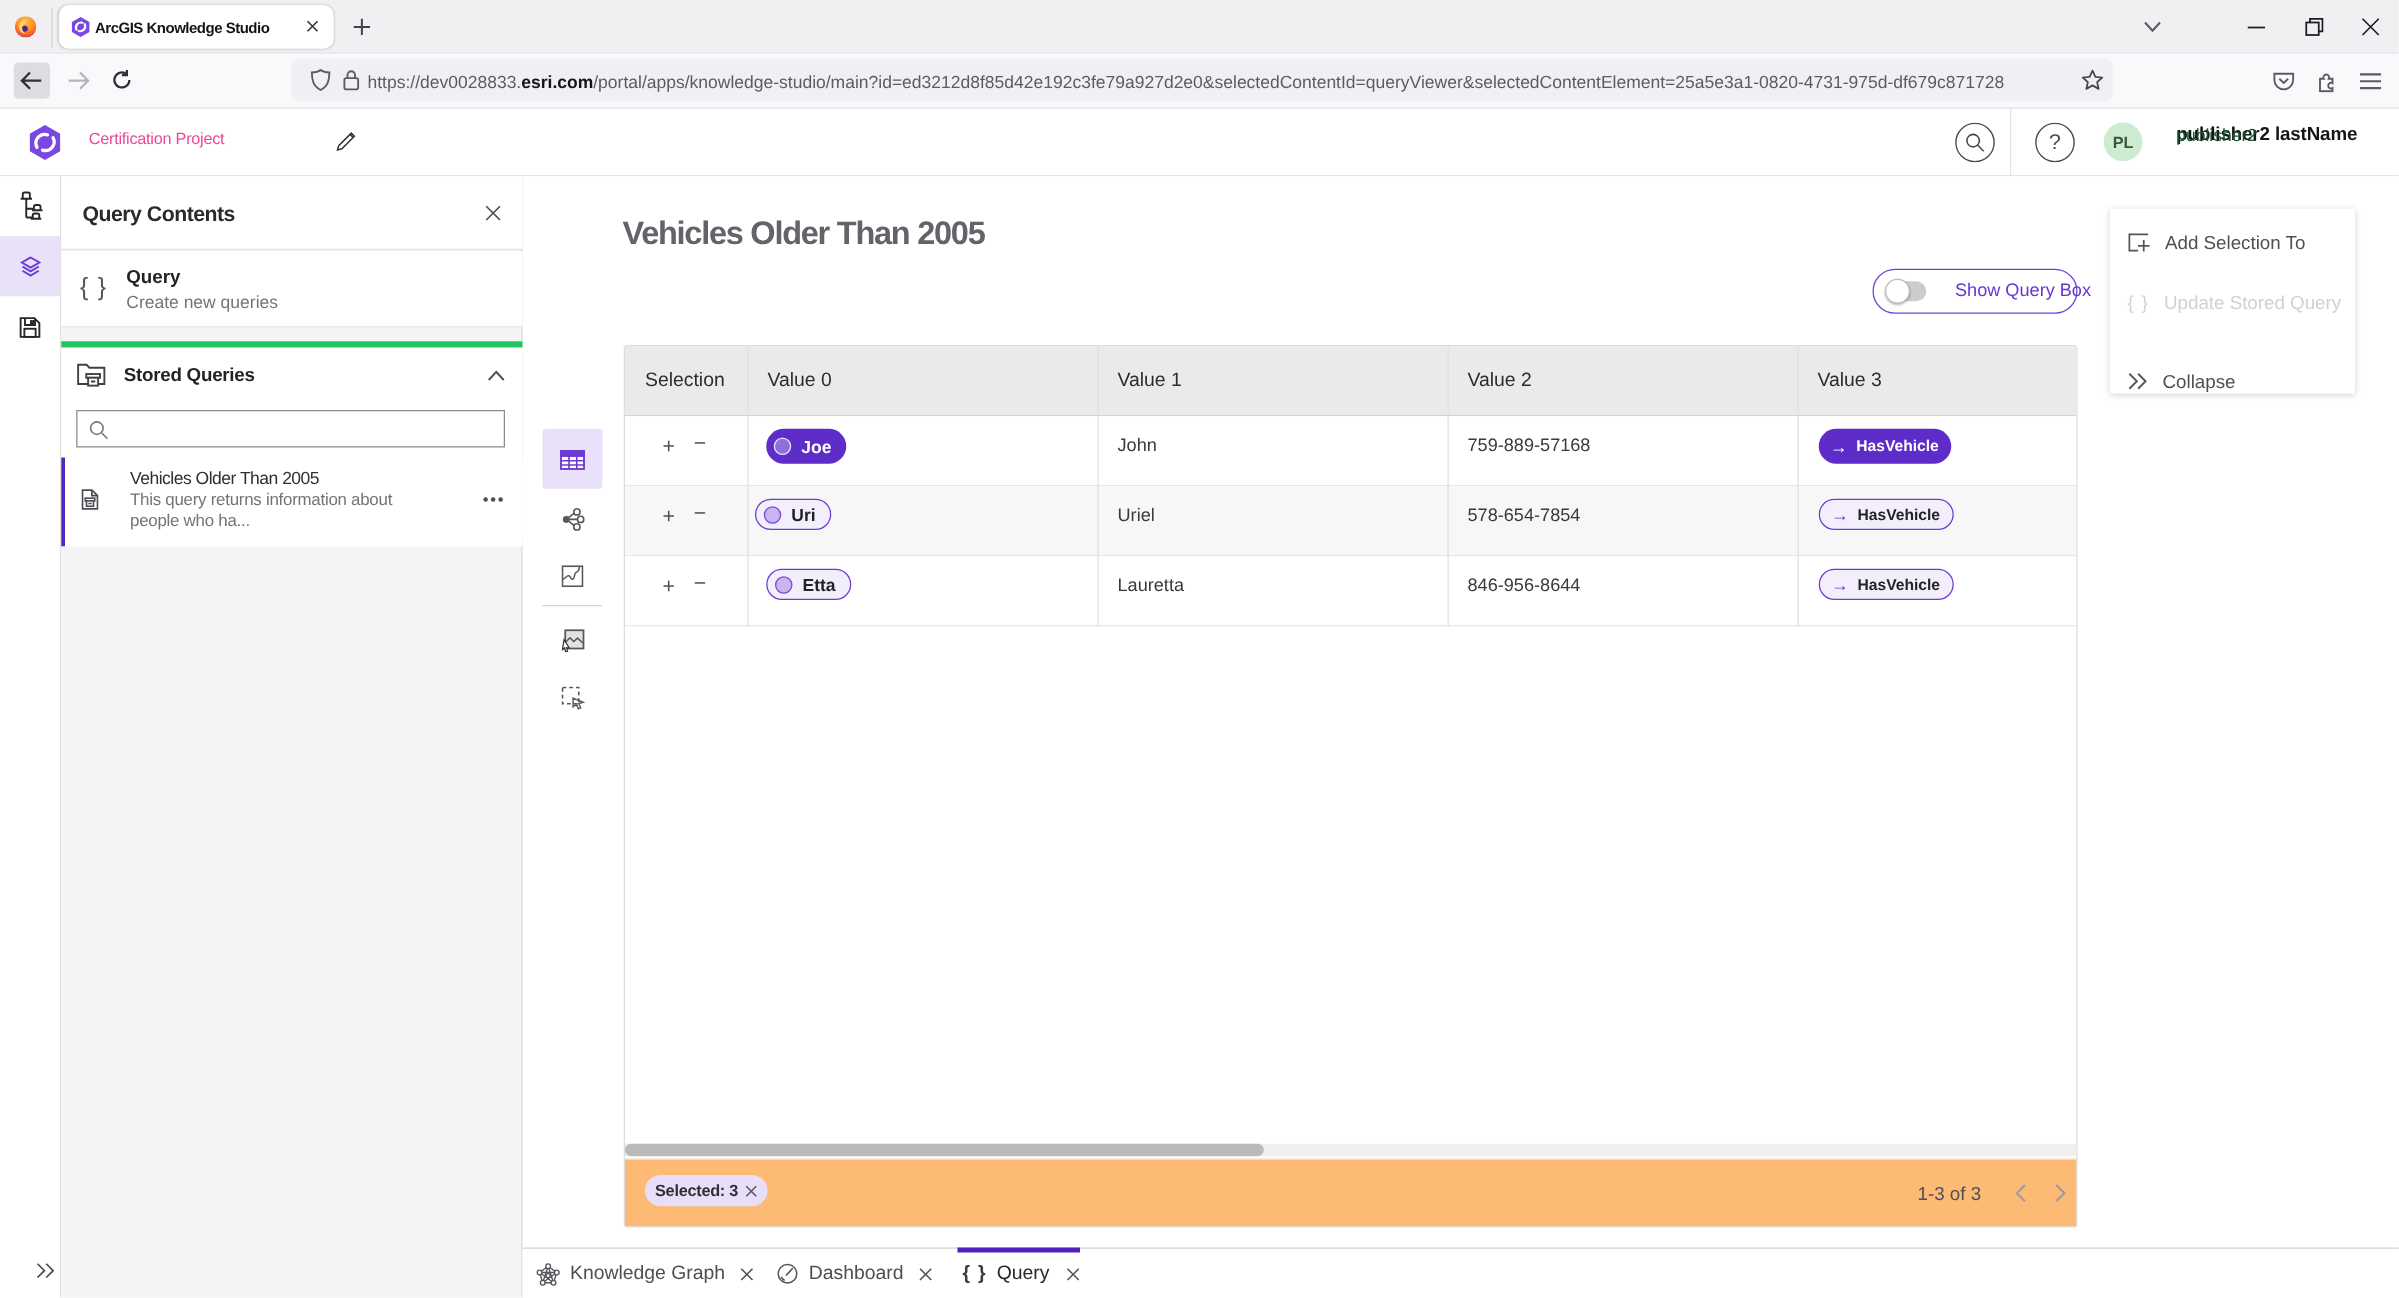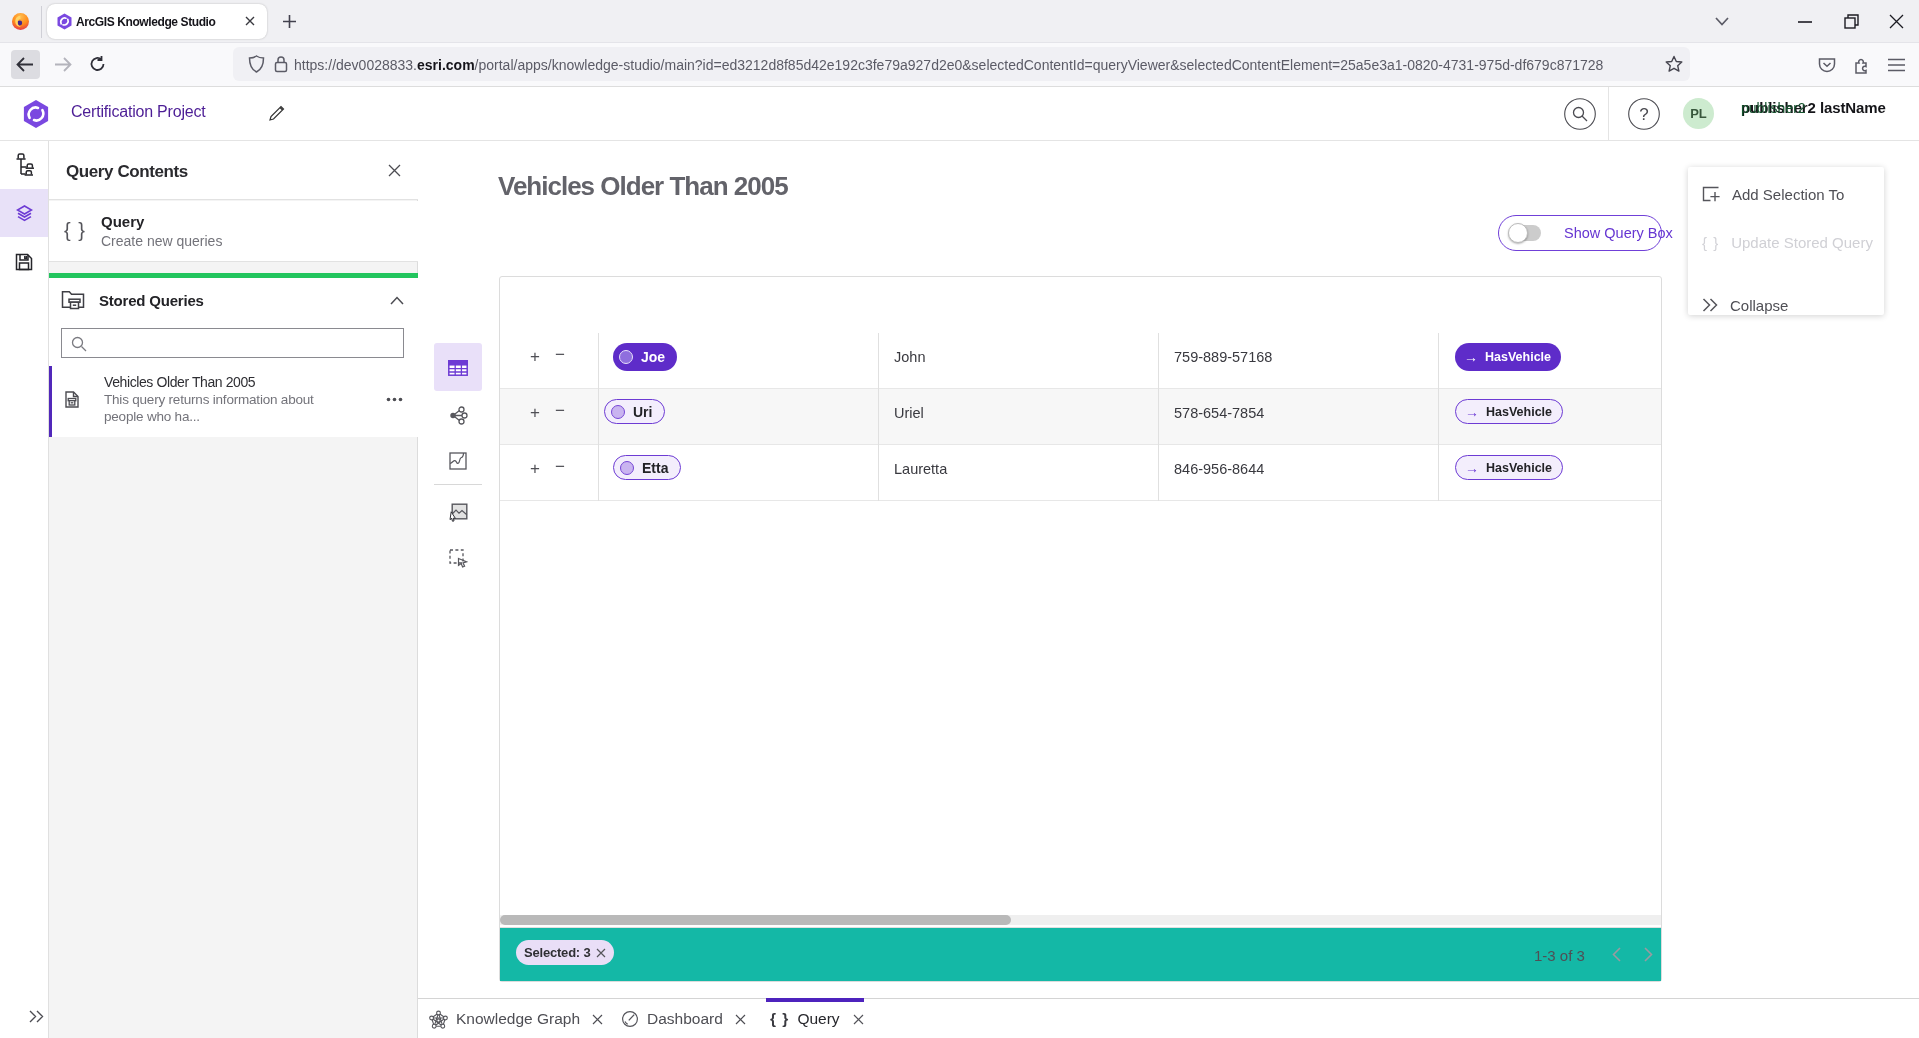--- a/index.html
+++ b/index.html
@@ -8,21 +8,21 @@
 
 #tabstrip { position:absolute; left:0; top:0; width:1919px; height:43px; background:#f0f0f3; border-bottom:1px solid #e4e4e9; }
 #tab { position:absolute; left:47px; top:4px; width:220px; height:35px; background:#fff; border-radius:8px; box-shadow:0 0 2px rgba(0,0,0,.25); }
 #tabtitle { position:absolute; left:29px; top:11px; font-size:12px; color:#15141a; font-weight:700; letter-spacing:-0.4px; }
 #navbar { position:absolute; left:0; top:43px; width:1919px; height:44px; background:#f9f9fb; border-bottom:1px solid #ddd; }
 #urlfield { position:absolute; left:233px; top:4px; width:1457px; height:34px; background:#f0f0f4; border-radius:6px; }
 #urltext { position:absolute; left:61px; top:10px; font-size:14px; color:#5b5b66; white-space:nowrap; }
 #urltext b { color:#15141a; font-weight:700; }
 
 #appheader { position:absolute; left:0; top:87px; width:1919px; height:54px; background:#fff; border-bottom:1px solid #e4e4e4; }
-#apptitle { position:absolute; left:71px; top:16px; font-size:16px; color:#4c1d95; letter-spacing:-0.2px; }
+#apptitle { position:absolute; left:71px; top:16px; font-size:13px; color:#ec4899; letter-spacing:-0.2px; }
 
 #sidebar { position:absolute; left:0; top:141px; width:49px; height:897px; background:#fff; border-right:1px solid #e0e0e0; }
 .sideitem { position:absolute; left:0; width:48px; height:48px; display:flex; align-items:center; justify-content:center; }
 
 #panel { position:absolute; left:49px; top:141px; width:369px; height:897px; background:#f4f4f4; border-right:1px solid #dcdcdc; }
 .pwhite { position:absolute; left:0; width:369px; background:#fff; }
 #paneltitle { font-size:17px; font-weight:700; color:#2a2a2e; position:absolute; left:17px; top:21px; letter-spacing:-0.4px; }
 
 #content { position:absolute; left:419px; top:141px; width:1500px; height:855px; background:#fff; }
 h1.title { position:absolute; left:79px; top:30px; font-size:26px; font-weight:700; color:#63636a; letter-spacing:-1px; }
@@ -37,21 +37,21 @@
 
 .pill { position:absolute; height:28px; border-radius:14px; line-height:28px; display:flex; align-items:center; font-size:14px; font-weight:700; }
 .pill.solid { background:#5e2cc9; color:#fff; }
 .pill.hv { font-size:12.5px; padding-right:10px; }
 .pill.hv .ar { margin:0 7px 0 9px; font-size:14px; }
 .pill.light { background:#f3eefc; border:1.5px solid #6d3bd4; color:#232327; height:25px; border-radius:13px; }
 .dot { width:14px; height:14px; border-radius:50%; margin-left:6px; margin-right:8px; }
 .solid .dot { background:#8f6ede; border:1px solid #e8e0fa; }
 .light .dot { background:#c9b4f0; border:1px solid #7646d6; }
 
-#tfoot { position:absolute; left:0; bottom:0; width:1161px; height:54px; border-top:1px solid #e0e0e0; background:#14b8a6; }
+#tfoot { position:absolute; left:0; bottom:0; width:1161px; height:54px; border-top:1px solid #e0e0e0; background:#fdba74; }
 #chip { position:absolute; left:16px; top:12px; height:25px; border-radius:13px; background:#e9def7; font-size:13px; color:#2f2f33; font-weight:700; letter-spacing:-0.2px; display:flex; align-items:center; padding:0 8px; }
 #scrollbar { position:absolute; left:0; bottom:56px; width:1161px; height:10px; background:#efefef; }
 #scrollthumb { position:absolute; left:0; top:0; width:511px; height:10px; background:#b9b9b9; border-radius:5px; }
 
 #togglewrap { position:absolute; left:1079px; top:74px; width:164px; height:36px; border:1.5px solid #7040d8; border-radius:18px; }
 #toggletrack { position:absolute; left:11px; top:9px; width:31px; height:16px; background:#ccc; border-radius:8px; }
 #toggleknob { position:absolute; left:-2px; top:-2px; width:20px; height:20px; background:#fff; border:1px solid #bbb; border-radius:50%; box-shadow:0 1px 2px rgba(0,0,0,.3); }
 #toggletext { position:absolute; left:65px; top:9px; font-size:14.5px; color:#6636d2; white-space:nowrap; }
 
 #flyout { position:absolute; left:1269px; top:26px; width:196px; height:148px; background:#fff; box-shadow:0 1px 6px rgba(0,0,0,.18); border-radius:2px; }
@@ -293,20 +293,31 @@
     </svg>
 
   <div id="togglewrap">
       <div id="toggletrack">
         <div id="toggleknob"></div>
       </div>
       <div id="toggletext">Show Query Box</div>
     </div>
 
   <div id="card">
+    <div id="thead">
+      <div class="th" style="left:0">Selection</div>
+      <div class="th" style="left:98px">Value 0</div>
+      <div class="th" style="left:378px">Value 1</div>
+      <div class="th" style="left:658px">Value 2</div>
+      <div class="th" style="left:938px">Value 3</div>
+      <div class="coldiv" style="left:98px;height:56px"></div>
+      <div class="coldiv" style="left:378px;height:56px"></div>
+      <div class="coldiv" style="left:658px;height:56px"></div>
+      <div class="coldiv" style="left:938px;height:56px"></div>
+    </div>
     <div class="row" style="top:56px;background:#fff"></div>
     <div class="row" style="top:112px;background:#f7f7f7"></div>
     <div class="row" style="top:168px;background:#fff"></div>
     <div class="coldiv" style="left:98px;top:56px;height:168px"></div>
     <div class="coldiv" style="left:378px;top:56px;height:168px"></div>
     <div class="coldiv" style="left:658px;top:56px;height:168px"></div>
     <div class="coldiv" style="left:938px;top:56px;height:168px"></div>
 
     <div class="abs" style="left:30px;top:70px;font-size:17px;color:#4f4f55">+</div>
     <div class="abs" style="left:55px;top:68px;font-size:17px;color:#4f4f55">−</div>

